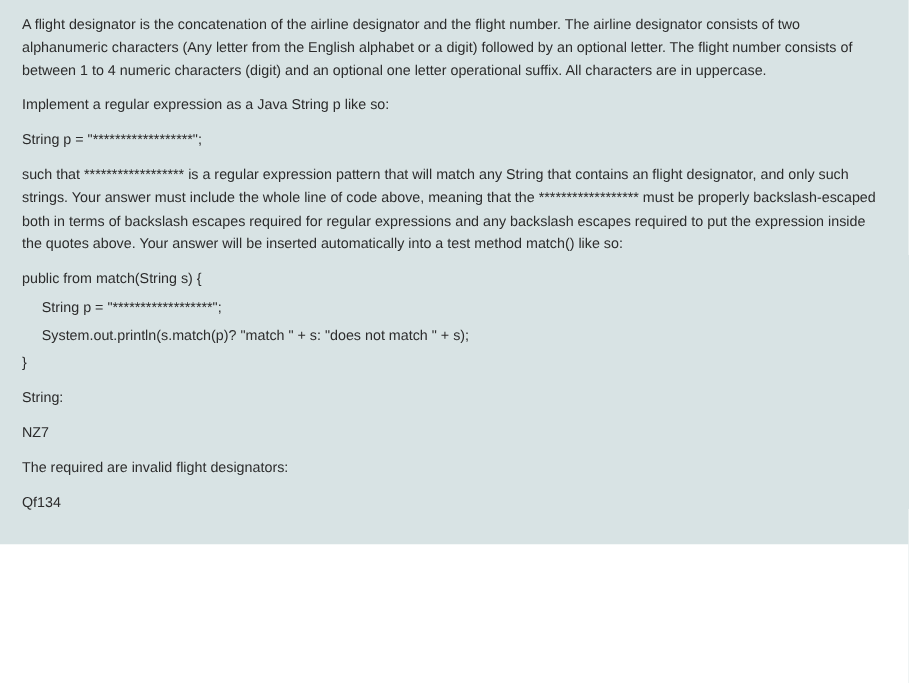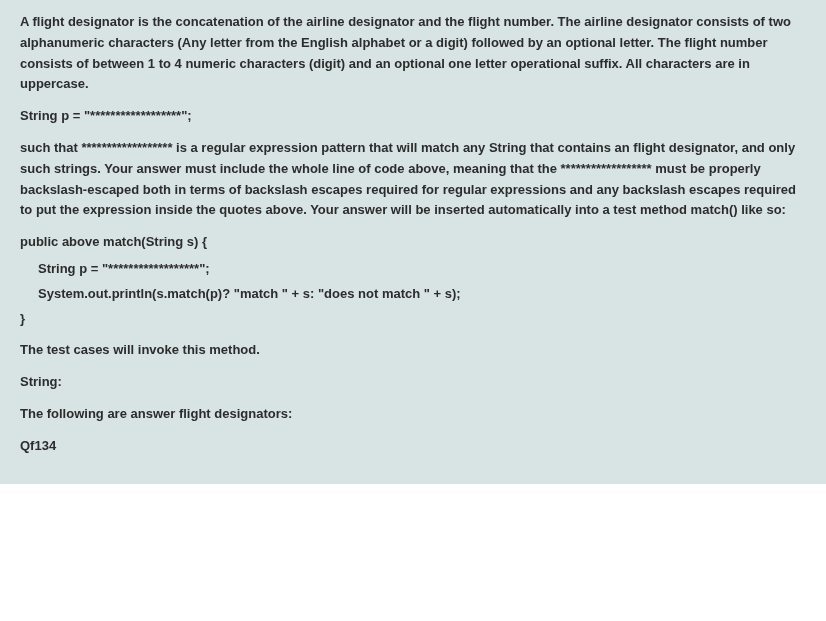--- a/index.html
+++ b/index.html
@@ -12,50 +12,50 @@
       background: #d8e3e4;
       padding: 12px 20px 16px 20px;
       color: #2c2c2c;
       font-size: 13px;
       line-height: 1.6;
       width: 826px;
       box-sizing: border-box;
     }
     .para {
       margin: 0 0 11px 0;
-      font-weight: bold;
     }
     .code-indent {
       margin-left: 18px;
       margin-bottom: 4px;
     }
     .patt {
       font-family: inherit;
     }
   </style>
 </head>
 <body>
 
 <div class="content">
 
   <p class="para">A flight designator is the concatenation of the airline designator and the flight number.  The airline designator consists of two alphanumeric characters (Any letter from the English alphabet or a digit) followed by an optional letter.  The flight number consists of between 1 to 4 numeric characters (digit) and an optional one letter operational suffix.  All characters are in uppercase.</p>
 
+  <p class="para">Implement a regular expression as a Java String p like so:</p>
 
   <p class="para patt">String p = "******************";</p>
 
   <p class="para">such that ****************** is a regular expression pattern that will match any String that contains an flight designator, and only such strings. Your answer must include the whole line of code above, meaning that the ****************** must be properly backslash-escaped both in terms of backslash escapes required for regular expressions and any backslash escapes required to put the expression inside the quotes above. Your answer will be inserted automatically into a test method match() like so:</p>
 
-  <p class="para" style="margin-bottom:6px;">public above match(String s) {</p>
+  <p class="para" style="margin-bottom:6px;">public from match(String s) {</p>
   <p class="para code-indent">String p = "******************";</p>
   <p class="para code-indent">System.out.println(s.match(p)? "match " + s: "does not match " + s);</p>
   <p class="para" style="margin-top:2px;">}</p>
 
-  <p class="para">The test cases will invoke this method.</p>
 
   <p class="para">String:</p>
 
 
+  <p class="para">NZ7</p>
 
-  <p class="para">The following are answer flight designators:</p>
+  <p class="para">The required are invalid flight designators:</p>
 
   <p class="para">Qf134</p>
 
 </div>
 
 </body></html>

